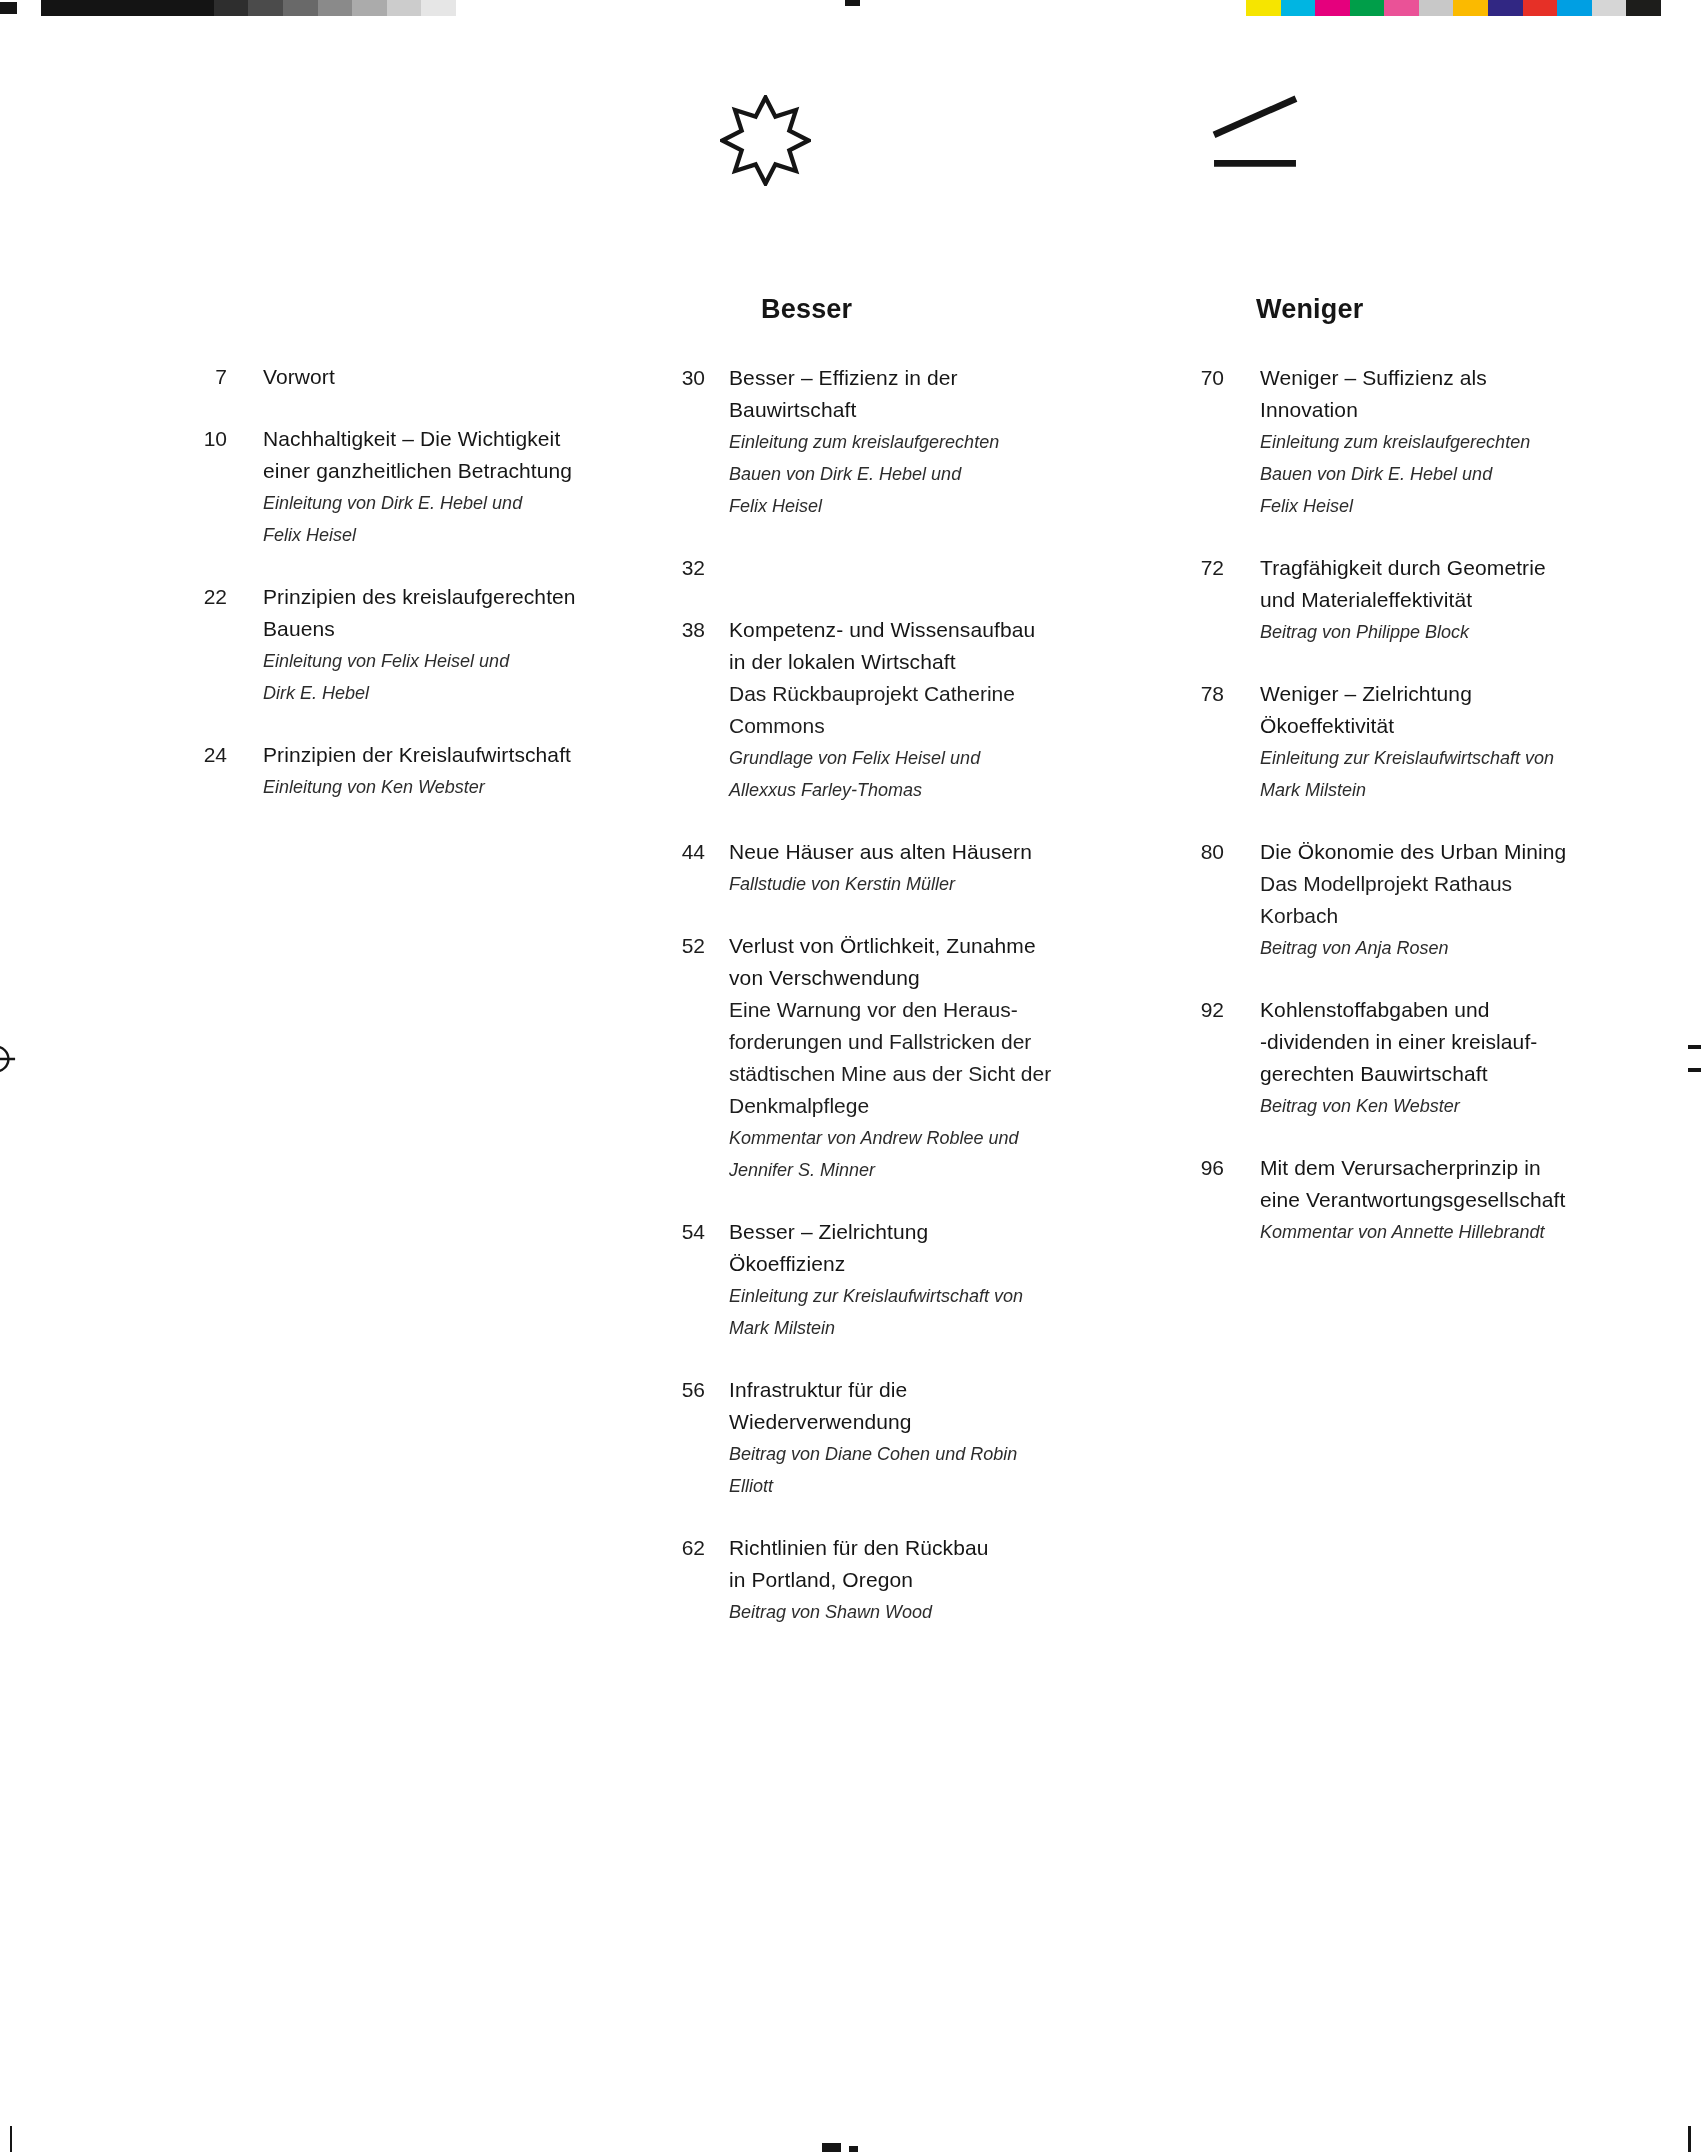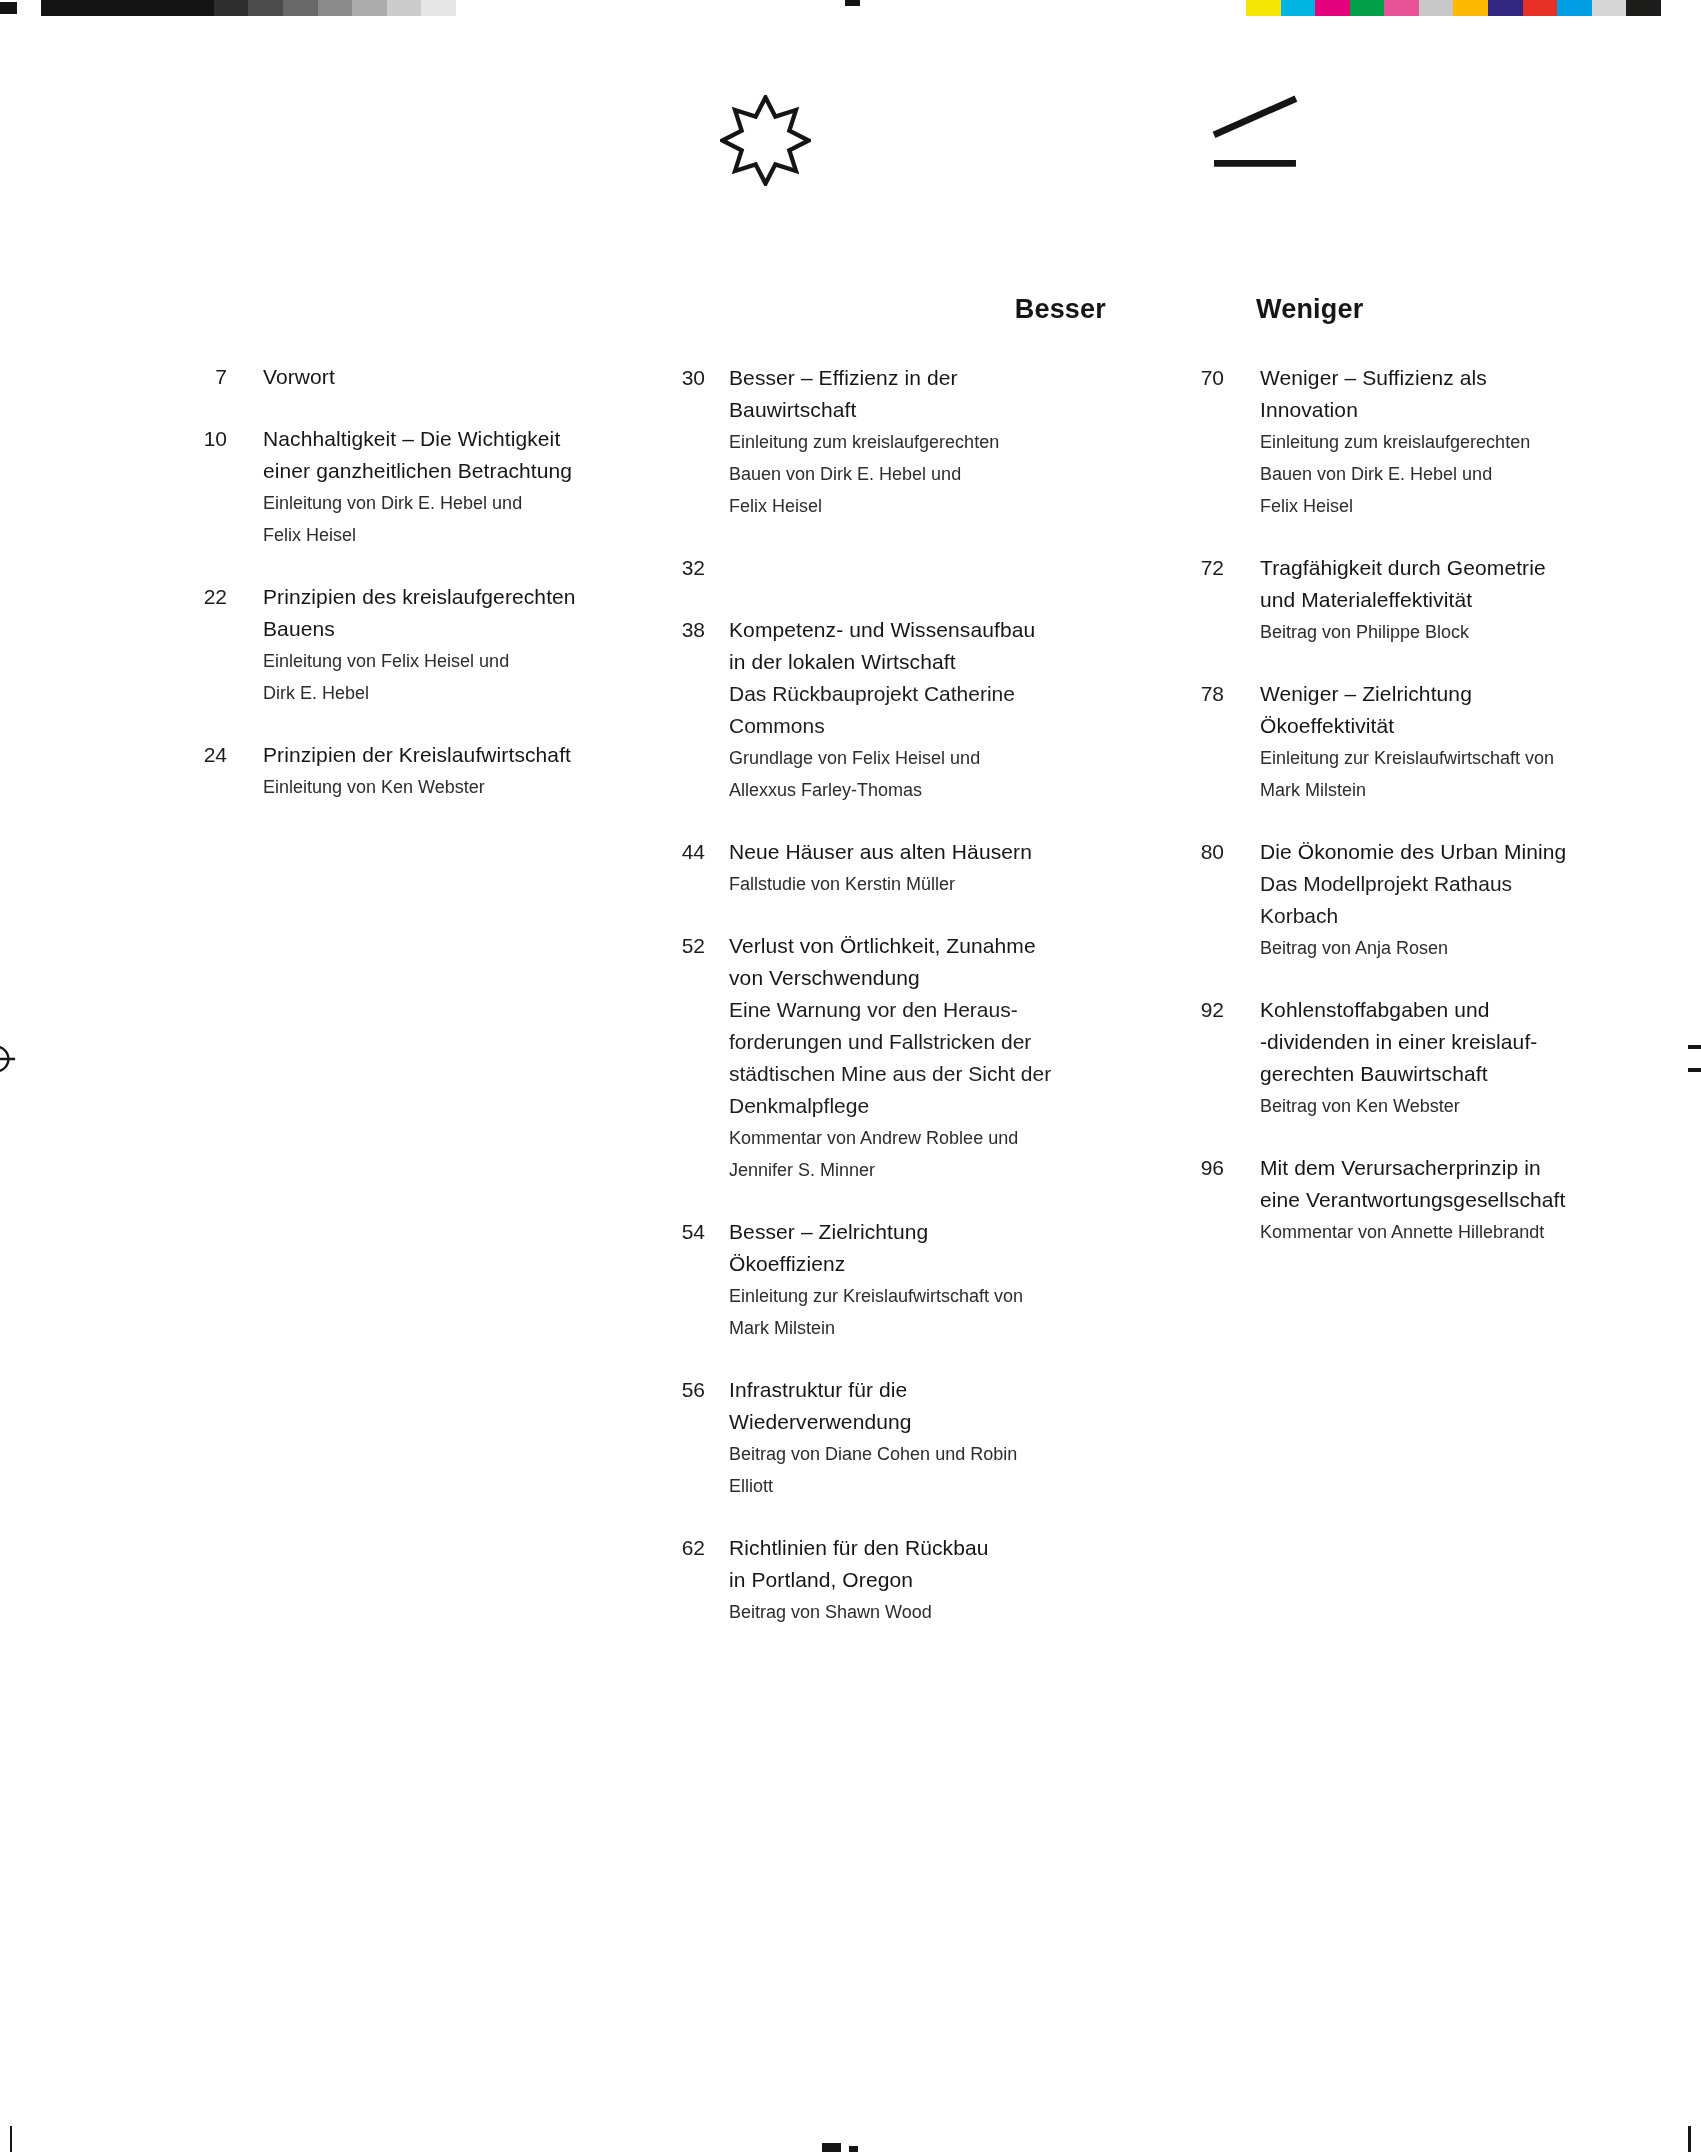--- a/index.html
+++ b/index.html
@@ -43,21 +43,21 @@
   .col { position: absolute; }
   .col-left   { left: 180px;  top: 361px; width: 449px; }
   .col-middle { left: 657px;  top: 293px; width: 449px; }
   .col-right  { left: 1176px; top: 293px; width: 449px; }
 
   .col-heading {
     font-size: 27px; font-weight: 700; line-height: 32.5px;
     margin: 0 0 36px 80px; letter-spacing: 0.2px;
     color: #161616;
   }
-  .col-middle .col-heading { margin-left: 104px; text-align: right; }
+  .col-middle .col-heading { margin-left: 104px; }
 
   .entry {
     display: grid;
     grid-template-columns: 48px 1fr;
     column-gap: 24px;
     margin-bottom: 30px;
   }
   .col-left .entry { column-gap: 36px; grid-template-columns: 47px 1fr; }
   .col-right .entry { column-gap: 36px; }
 
@@ -70,21 +70,21 @@
   .title {
     font-size: 21px; font-weight: 400; line-height: 32px;
     white-space: pre-line; color: #161616; letter-spacing: 0.1px;
   }
   .subtitle {
     font-size: 21px; font-weight: 400; line-height: 32px;
     white-space: pre-line; color: #1e1e1e;
   }
   .credit {
     font-size: 18px; font-weight: 400; line-height: 32px;
-    white-space: pre-line; color: #2c2c2c;
+    white-space: pre-line; color: #2c2c2c; font-style: italic;
   }
 </style>
 </head>
 <body>
 
 <div class="page">
 
   <div class="strip strip-gray">
       <div class="strip-seg" style="background: rgb(20, 20, 20);"></div>
       <div class="strip-seg" style="background: rgb(20, 20, 20);"></div>

